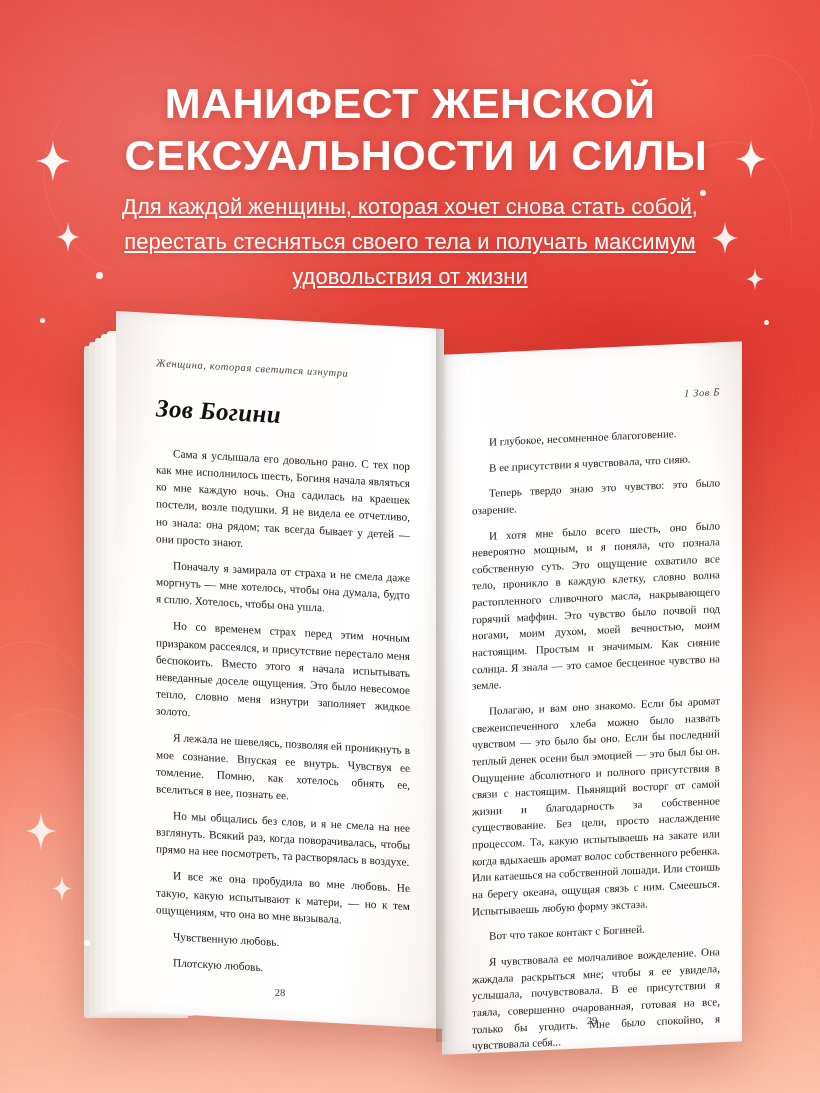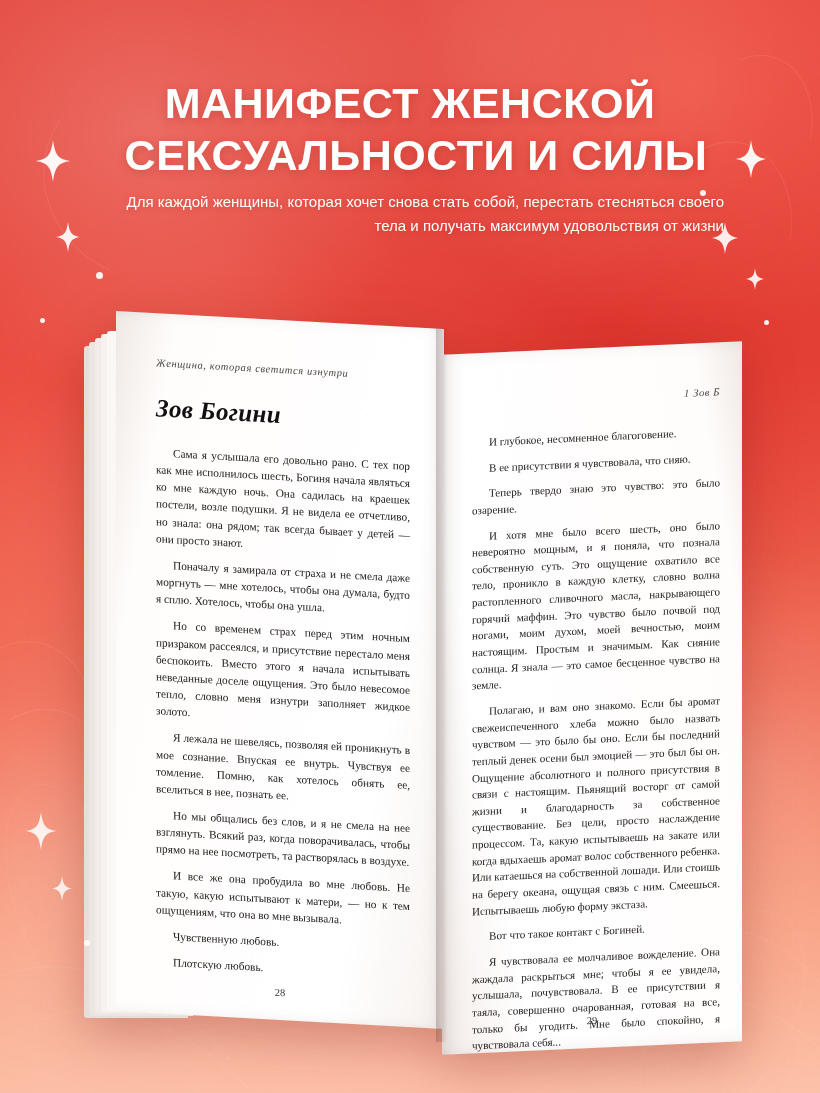--- a/index.html
+++ b/index.html
@@ -62,26 +62,27 @@
     text-shadow: 0 2px 10px rgba(150,20,10,0.28);
     z-index: 6;
   }
   .headline .l2 { display: block; padding-left: 12px; }
 
   .subhead {
     position: absolute;
     top: 190px;
     left: 96px;
     width: 628px;
-    text-align: right;
+    text-align: center;
     color: #ffffff;
-    font-size: 15px;
+    font-size: 22px;
     line-height: 1.58;
     z-index: 6;
     text-shadow: 0 1px 6px rgba(150,20,10,0.22);
+    text-decoration: underline;
   }
 
   
   .spark {
     position: absolute;
     z-index: 5;
     pointer-events: none;
   }
   .spark svg { display: block; }
   .dot {

